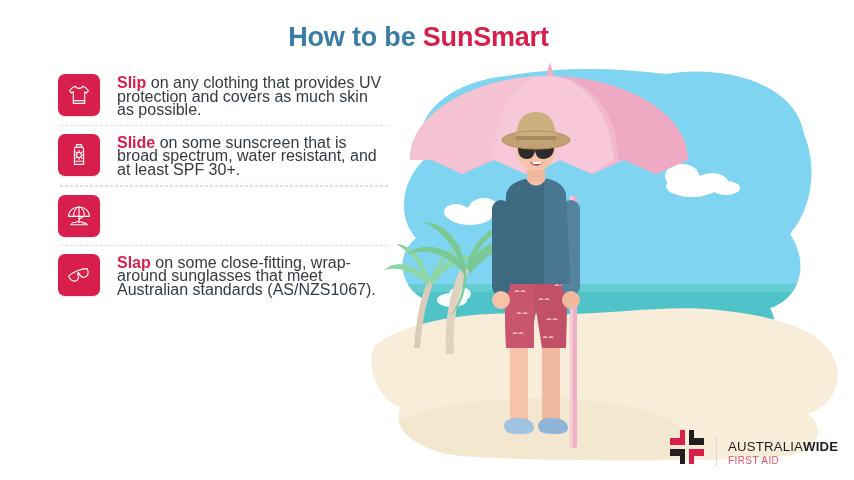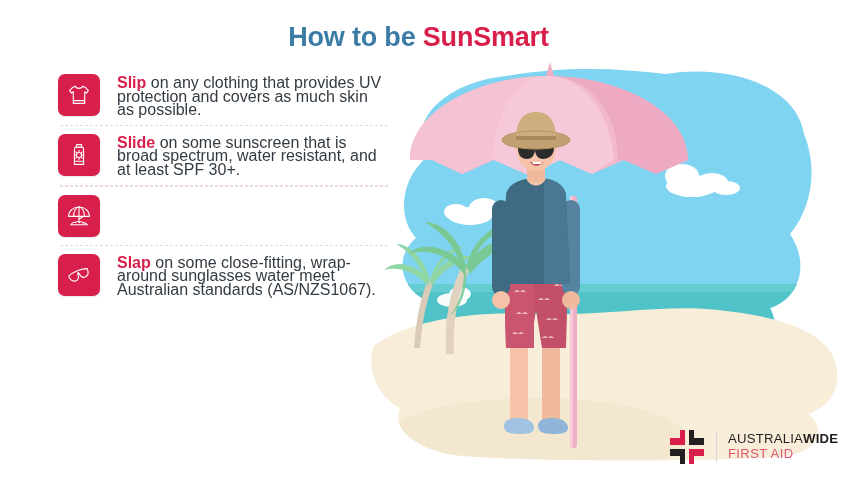--- a/index.html
+++ b/index.html
@@ -46,27 +46,27 @@
     height:0; border-top:1px dashed #EBD9DE;
     margin:0 0 0 2px;
   }
   .tip-row { padding:8px 0; }
 
   
   .illus { position:absolute; left:366px; top:48px; width:488px; height:432px; }
   .illus svg { display:block; }
 
   
-  .logo { position:absolute; left:668px; top:428px; display:flex; align-items:center; }
+  .logo { position:absolute; left:668px; top:428px; display:flex; align-items:flex-end; }
   .logo-mark { width:38px; height:38px; position:relative; flex:0 0 38px; }
   .logo-sep { width:1px; height:30px; background:#D8D8D8; margin:0 11px 0 10px; }
   .logo-txt { line-height:1.12; }
   .logo-line1 { font-size:13.2px; letter-spacing:0.2px; color:#231F20; }
   .logo-line1 .lw { font-weight:bold; }
-  .logo-line2 { font-size:13px; letter-spacing:0.4px; color:#E05574; }
+  .logo-line2 { font-size:10px; letter-spacing:0.4px; color:#E05574; }
 </style>
 </head>
 <body>
 
 <div class="page">
 
   <div class="title">
     <span class="t-blue">How to be </span><span class="t-red">SunSmart</span>
   </div>
 
@@ -134,21 +134,21 @@
       <div class="tip">
         <div class="tip-icon">
           <svg width="26" height="26" viewBox="0 0 26 26">
             <g fill="none" stroke="#FFFFFF" stroke-width="1.1" stroke-linejoin="round" stroke-linecap="round" transform="rotate(-22 13 13)">
               <path d="M3.0 10.2 C3.0 14.6 5.2 17.2 8.2 17.2 C10.8 17.2 12.0 15.0 12.2 12.2 C12.3 11.0 12.6 10.4 13 10.4 C13.4 10.4 13.7 11.0 13.8 12.2 C14.0 15.0 15.2 17.2 17.8 17.2 C20.8 17.2 23.0 14.6 23.0 10.2 C20.0 9.0 16.4 8.5 13 8.5 C9.6 8.5 6.0 9.0 3.0 10.2 Z"></path>
               <path d="M12.2 12.2 C12.6 11.6 13.4 11.6 13.8 12.2"></path>
             </g>
           </svg>
         </div>
         <div class="tip-text">
-          <b>Slap</b><span> on some close-fitting, wrap-around sunglasses water meet Australian standards (AS/NZS1067).</span>
+          <b>Slap</b><span> on some close-fitting, wrap-around sunglasses that meet Australian standards (AS/NZS1067).</span>
         </div>
       </div>
     </div>
 
   </div>
 
   <div class="illus">
     <svg width="488" height="432" viewBox="0 0 488 432">
       <defs>
         <clipPath id="skyclip">

